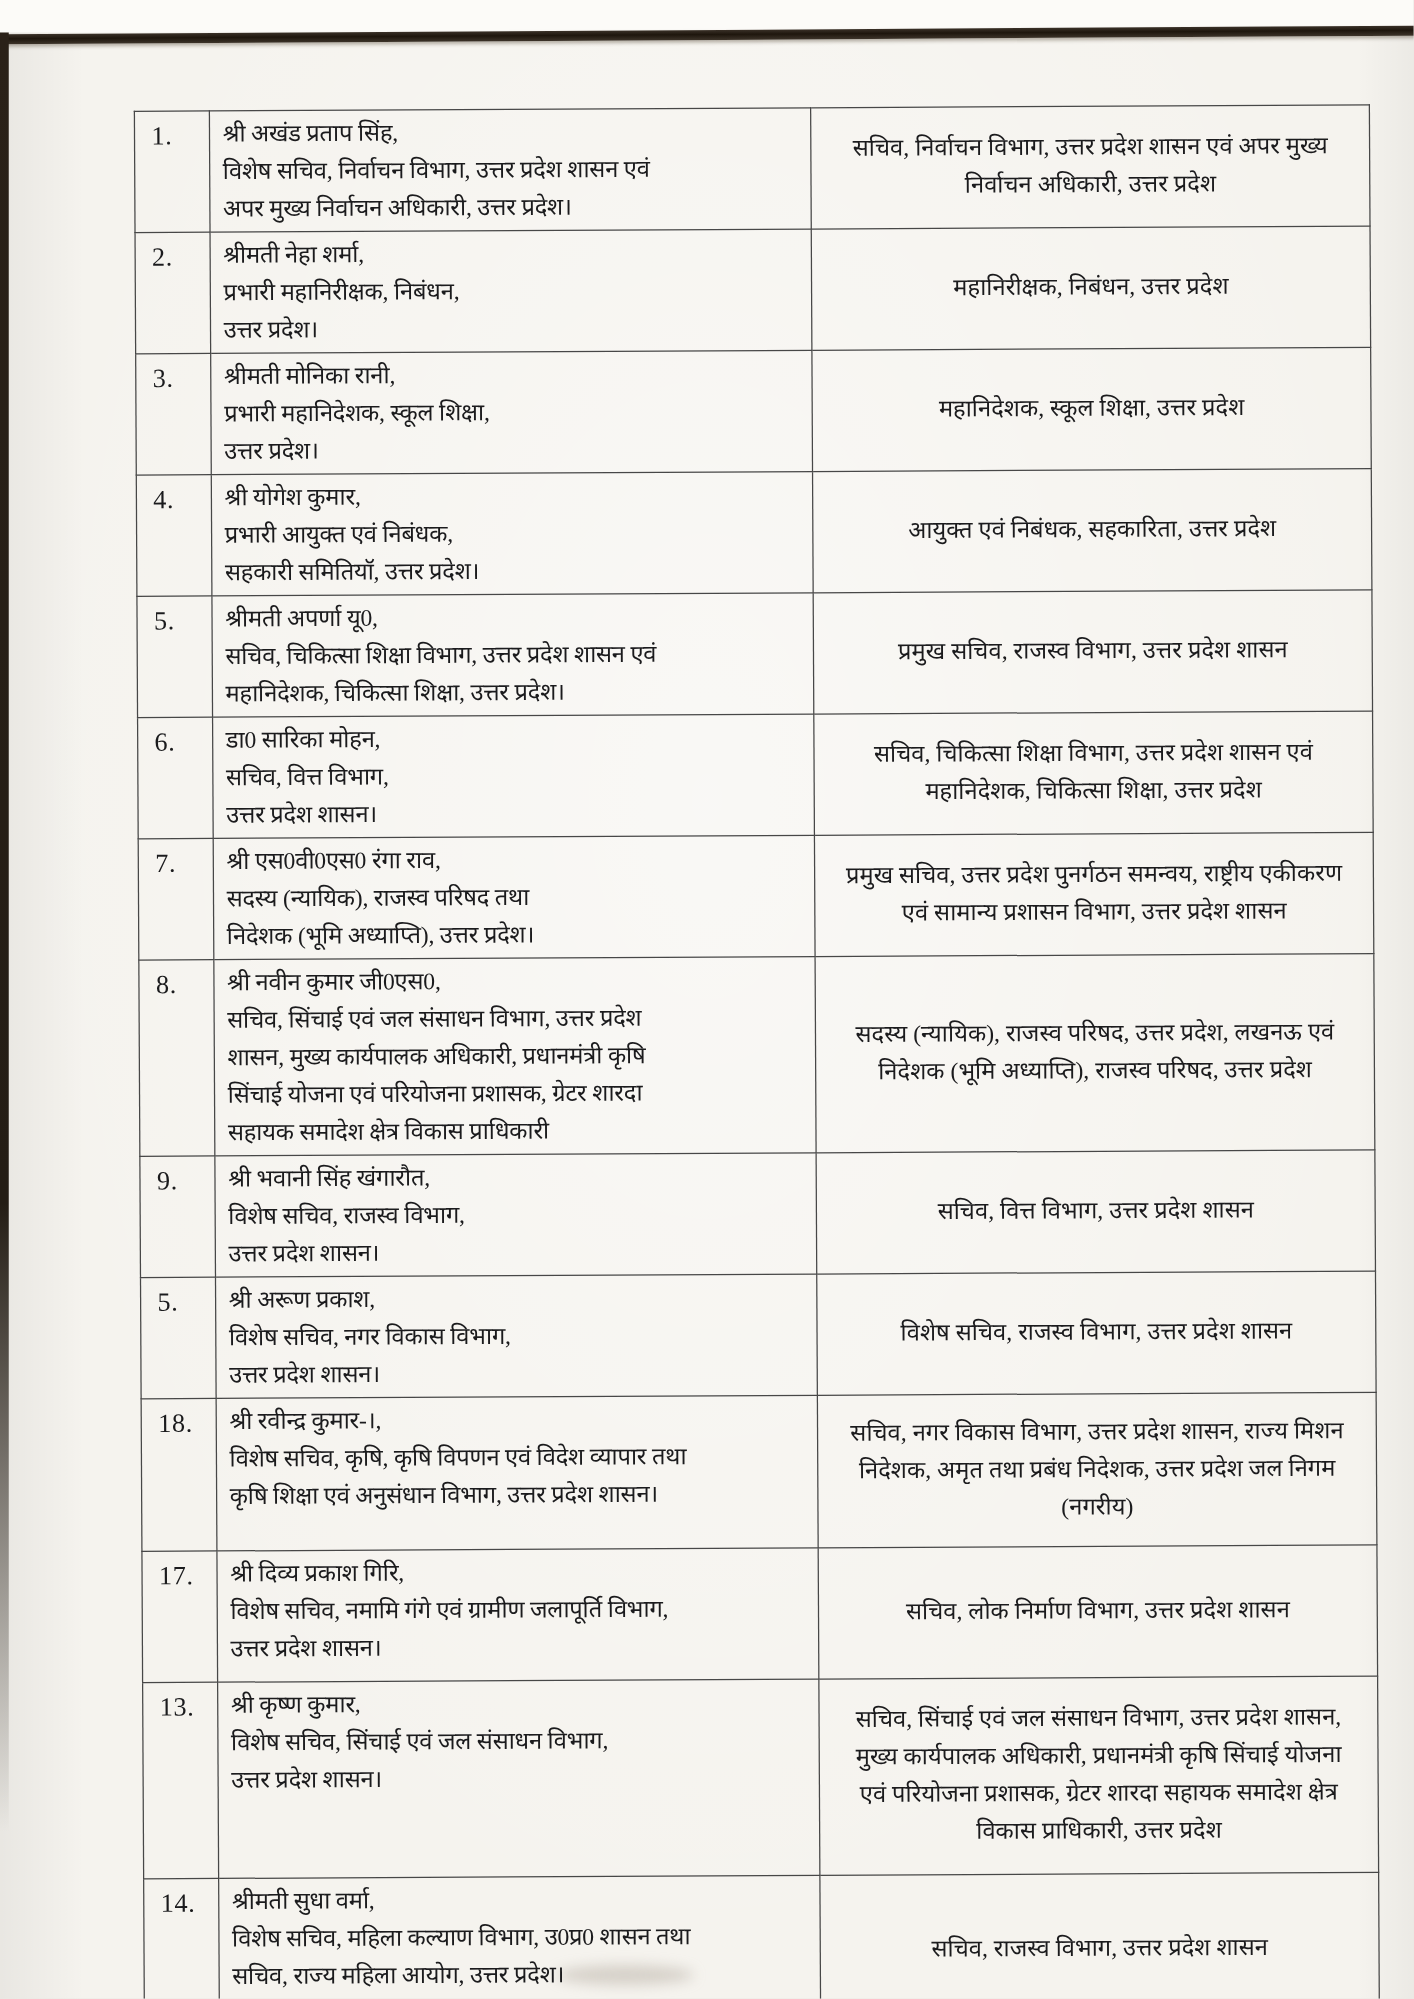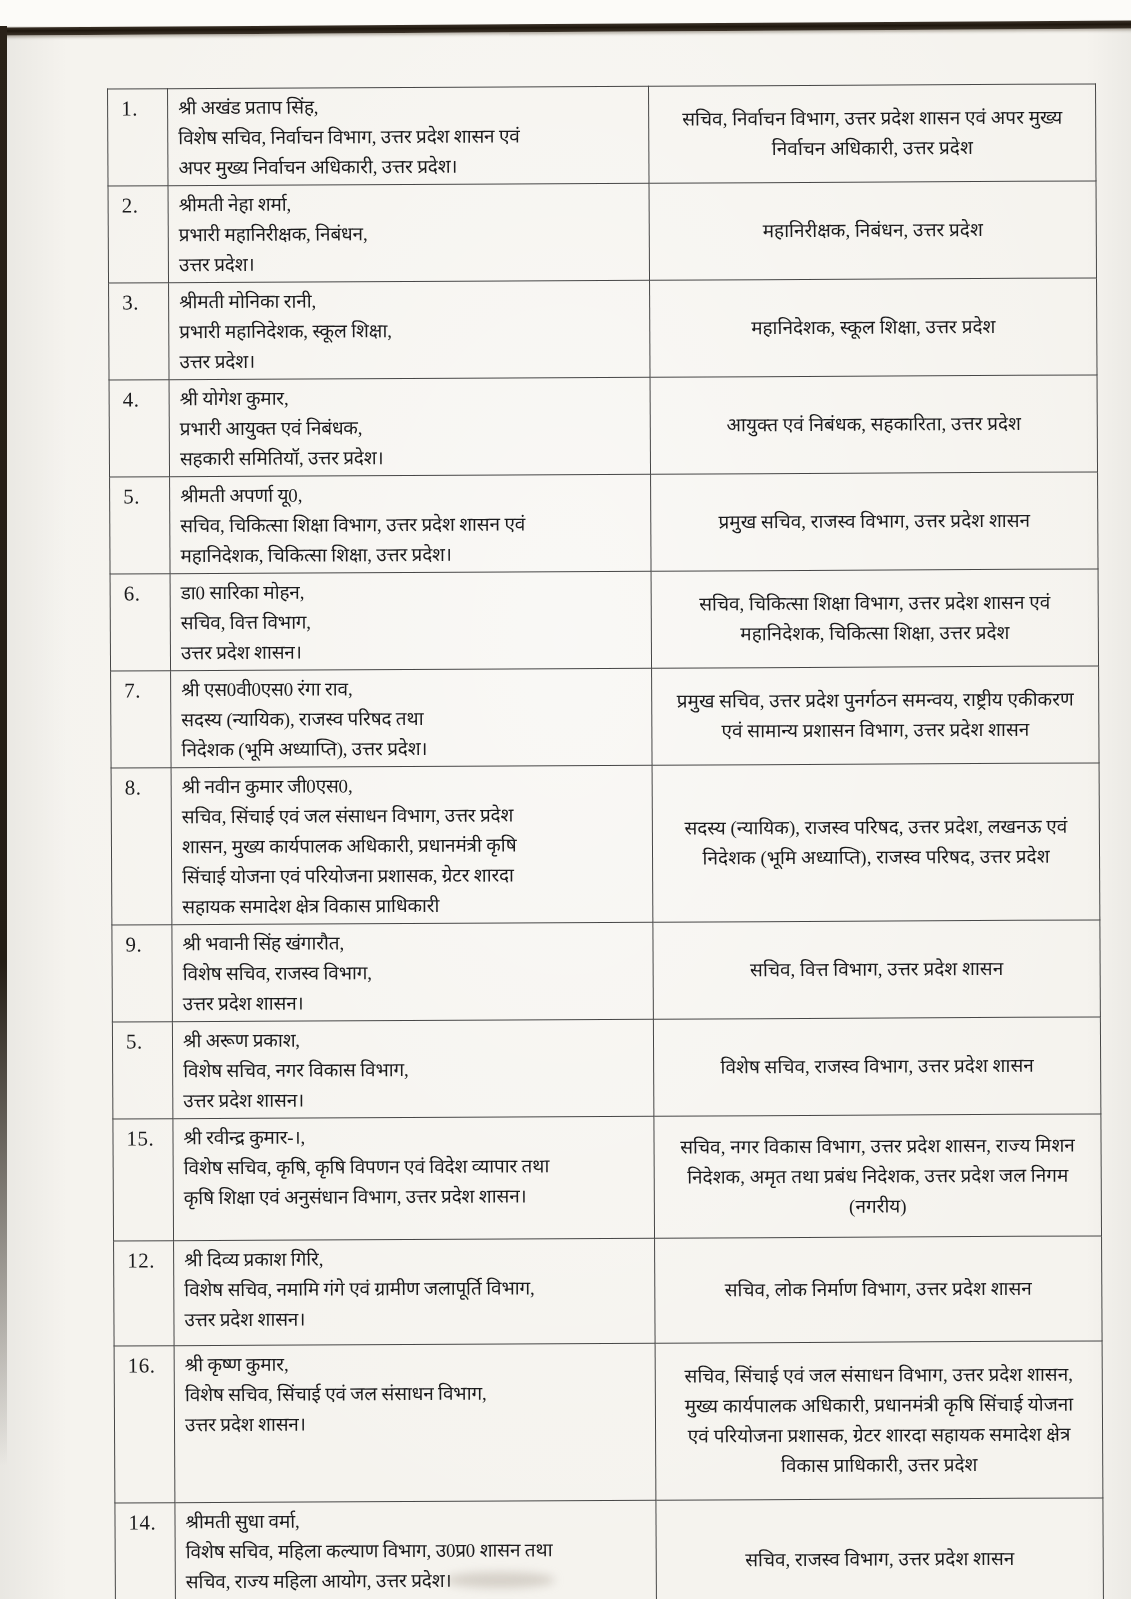--- a/index.html
+++ b/index.html
@@ -214,41 +214,41 @@
         <td class="sn">5.</td>
         <td class="left">
           <div class="line">श्री अरूण प्रकाश,</div>
           <div class="line">विशेष सचिव, नगर विकास विभाग,</div>
           <div class="line">उत्तर प्रदेश शासन।</div>
         </td>
         <td class="right">विशेष सचिव, राजस्व विभाग, उत्तर प्रदेश शासन</td>
       </tr>
 
       <tr>
-        <td class="sn">15.</td>
+        <td class="sn">18.</td>
         <td class="left">
           <div class="line">श्री रवीन्द्र कुमार-।,</div>
           <div class="line">विशेष सचिव, कृषि, कृषि विपणन एवं विदेश व्यापार तथा</div>
           <div class="line">कृषि शिक्षा एवं अनुसंधान विभाग, उत्तर प्रदेश शासन।</div>
         </td>
         <td class="right">सचिव, नगर विकास विभाग, उत्तर प्रदेश शासन, राज्य मिशन निदेशक, अमृत तथा प्रबंध निदेशक, उत्तर प्रदेश जल निगम (नगरीय)</td>
       </tr>
 
       <tr>
-        <td class="sn">12.</td>
+        <td class="sn">17.</td>
         <td class="left">
           <div class="line">श्री दिव्य प्रकाश गिरि,</div>
           <div class="line">विशेष सचिव, नमामि गंगे एवं ग्रामीण जलापूर्ति विभाग,</div>
           <div class="line">उत्तर प्रदेश शासन।</div>
         </td>
         <td class="right">सचिव, लोक निर्माण विभाग, उत्तर प्रदेश शासन</td>
       </tr>
 
       <tr>
-        <td class="sn">16.</td>
+        <td class="sn">13.</td>
         <td class="left">
           <div class="line">श्री कृष्ण कुमार,</div>
           <div class="line">विशेष सचिव, सिंचाई एवं जल संसाधन विभाग,</div>
           <div class="line">उत्तर प्रदेश शासन।</div>
         </td>
         <td class="right">सचिव, सिंचाई एवं जल संसाधन विभाग, उत्तर प्रदेश शासन, मुख्य कार्यपालक अधिकारी, प्रधानमंत्री कृषि सिंचाई योजना एवं परियोजना प्रशासक, ग्रेटर शारदा सहायक समादेश क्षेत्र विकास प्राधिकारी, उत्तर प्रदेश</td>
       </tr>
 
       <tr>
         <td class="sn">14.</td>

